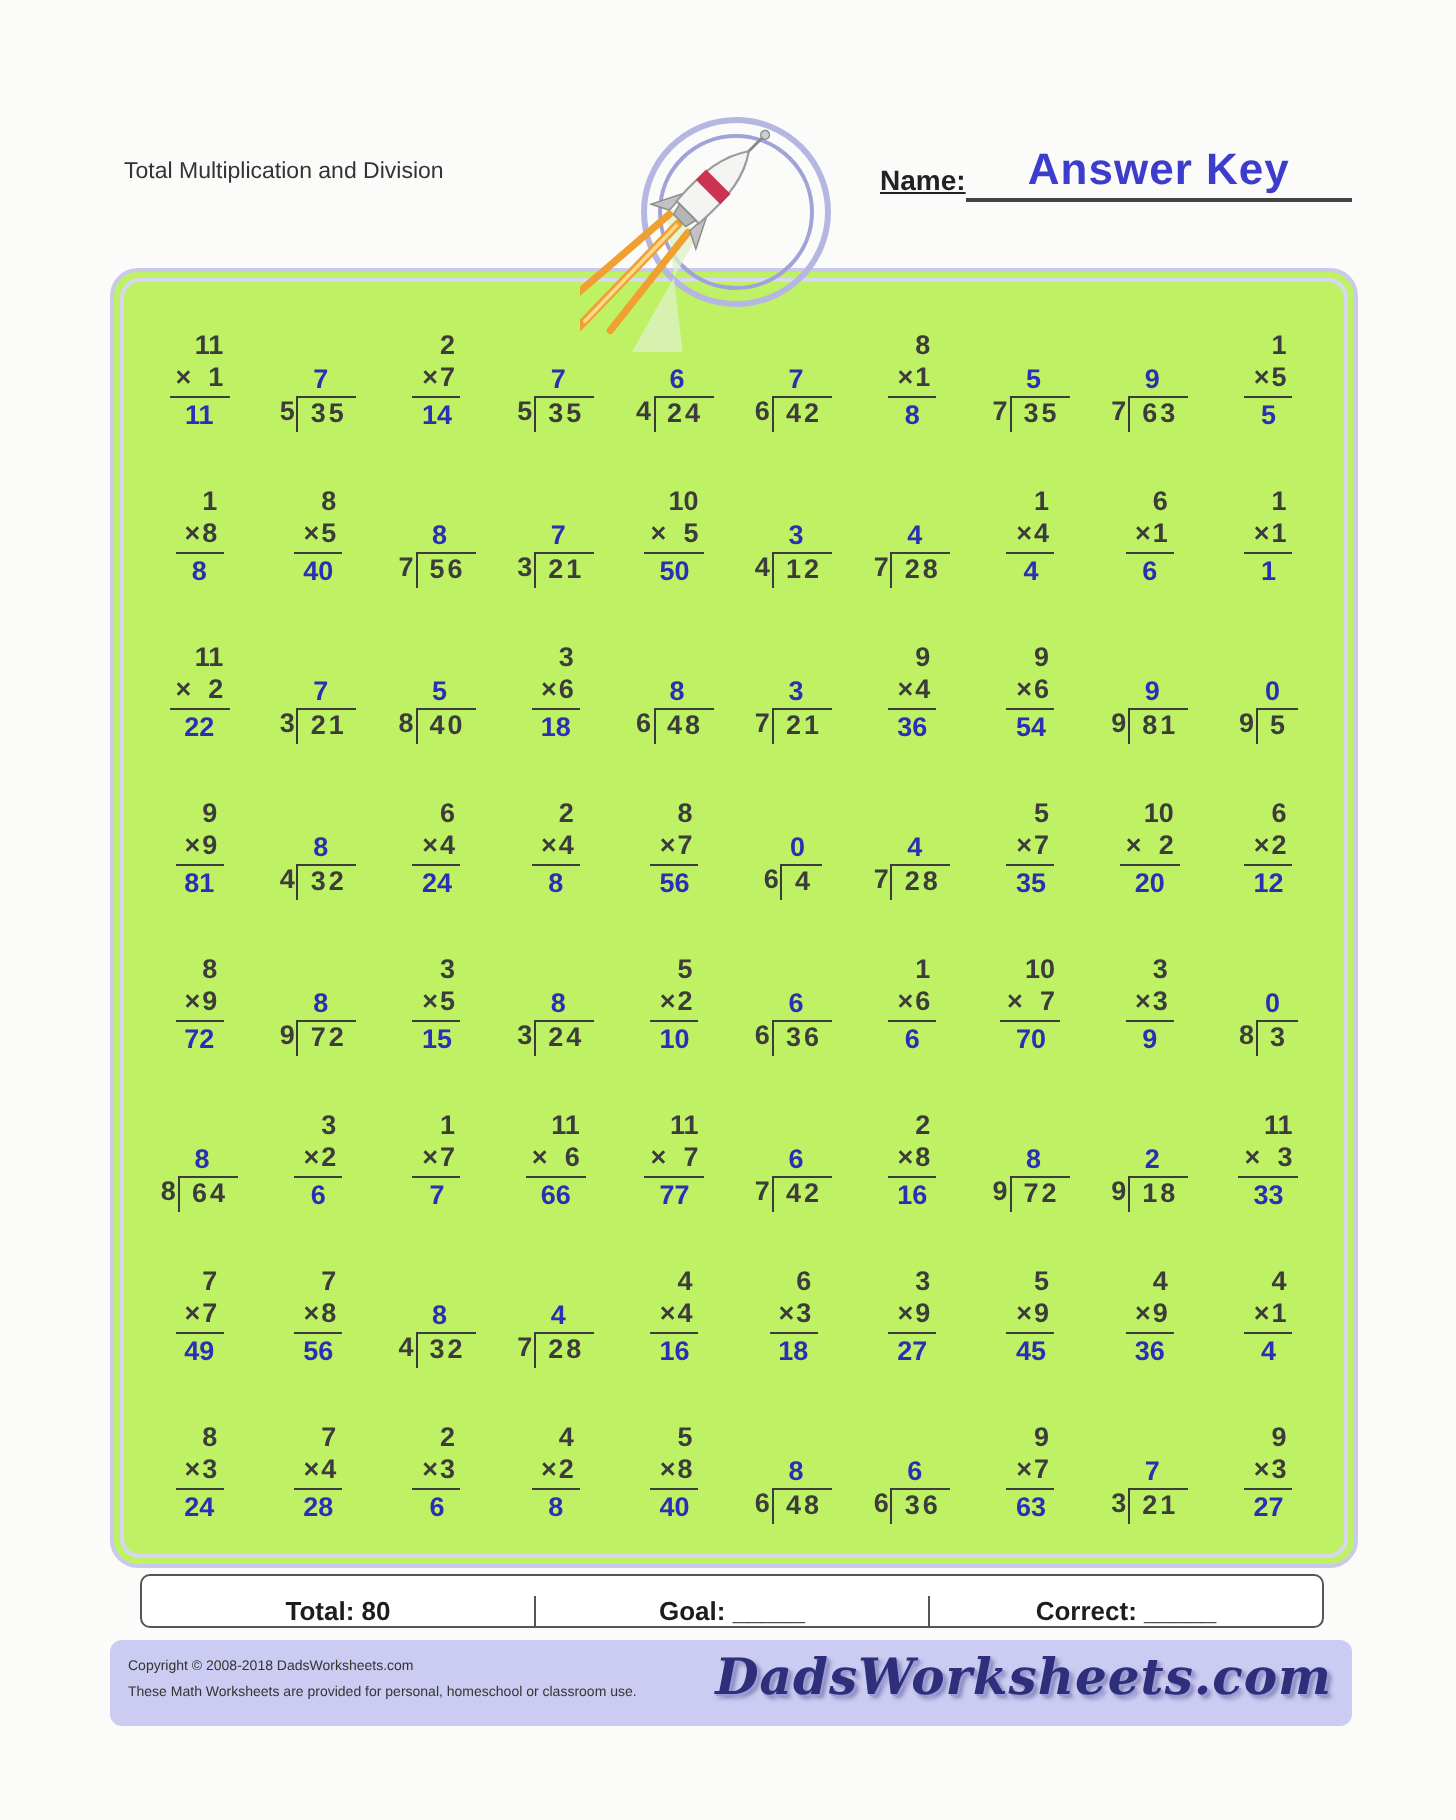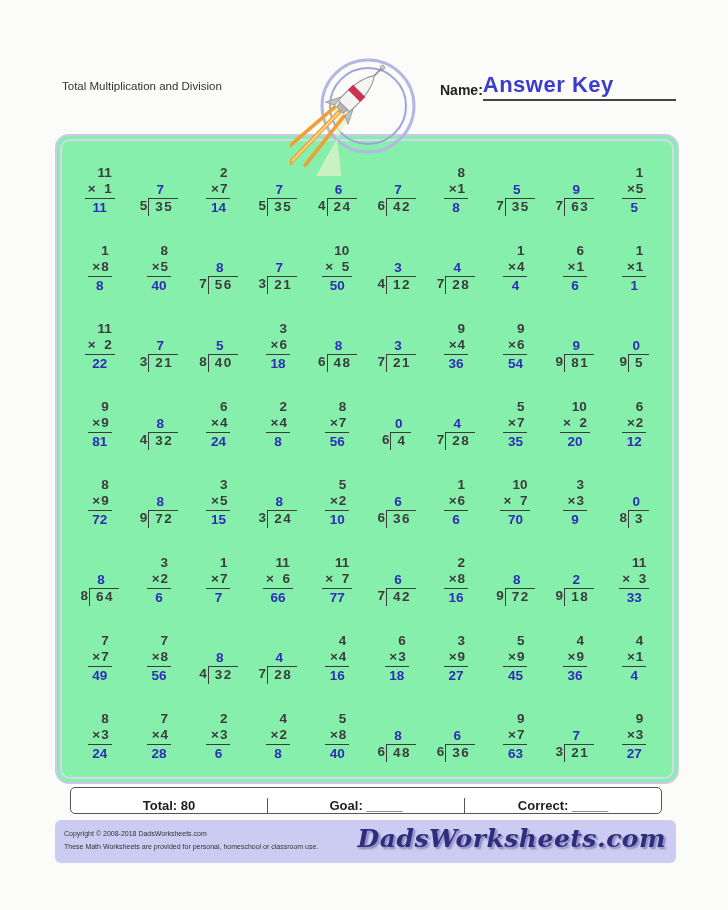--- a/index.html
+++ b/index.html
@@ -8,29 +8,29 @@
     background:#f6f6f3;
     font-family:"Liberation Sans", sans-serif;
     overflow:hidden;
   }
   .sheet { position:absolute; inset:0; background:#fbfbf9; }
 
   
   .title { position:absolute; left:62px; top:78px; font-size:11.5px; color:#333; line-height:1.55; }
   .name-block { position:absolute; left:440px; top:72px; width:236px; }
   .name-row { display:flex; align-items:flex-end; }
-  .name-label { font-size:14px; font-weight:bold; color:#222; padding-bottom:3px; }
-  .name-line { flex:1; border-bottom:2px solid #444; text-align:left; padding-bottom:1px; }
+  .name-label { font-size:14px; font-weight:bold; color:#222; padding-bottom:3px;text-decoration:underline; }
+  .name-line { flex:1; border-bottom:2px solid #444; text-align:center; padding-bottom:1px; }
   .name-value { font-size:22px; font-weight:bold; color:#3c3ccd; letter-spacing:0.5px; }
 
   .rocket-svg { position:absolute; left:290px; top:46px; z-index:5; }
 
   
   .panel { position:absolute; left:55px; top:134px; width:620px; height:646px;
-    border:2px solid #c9c9ea; border-radius:14px; background:#86efac; }
+    border:2px solid #c9c9ea; border-radius:14px; background:#bef264; }
   .panel-inner { position:absolute; inset:3px; border:2px solid #d7d7f0; border-radius:10px; }
   .grid { position:absolute; inset:8px 8px 4px 8px;
     display:grid; grid-template-columns:repeat(10,1fr); grid-auto-rows:78px; }
   .cell { display:flex; align-items:flex-end; justify-content:center; padding-bottom:11px; }
 
   .prob { font-size:13.5px; line-height:16px; font-weight:bold; color:#3c3c3c; }
 
   
   .mul { display:flex; flex-direction:column; }
   .mul.w2 { width:30px; } .mul.w1 { width:24px; }

